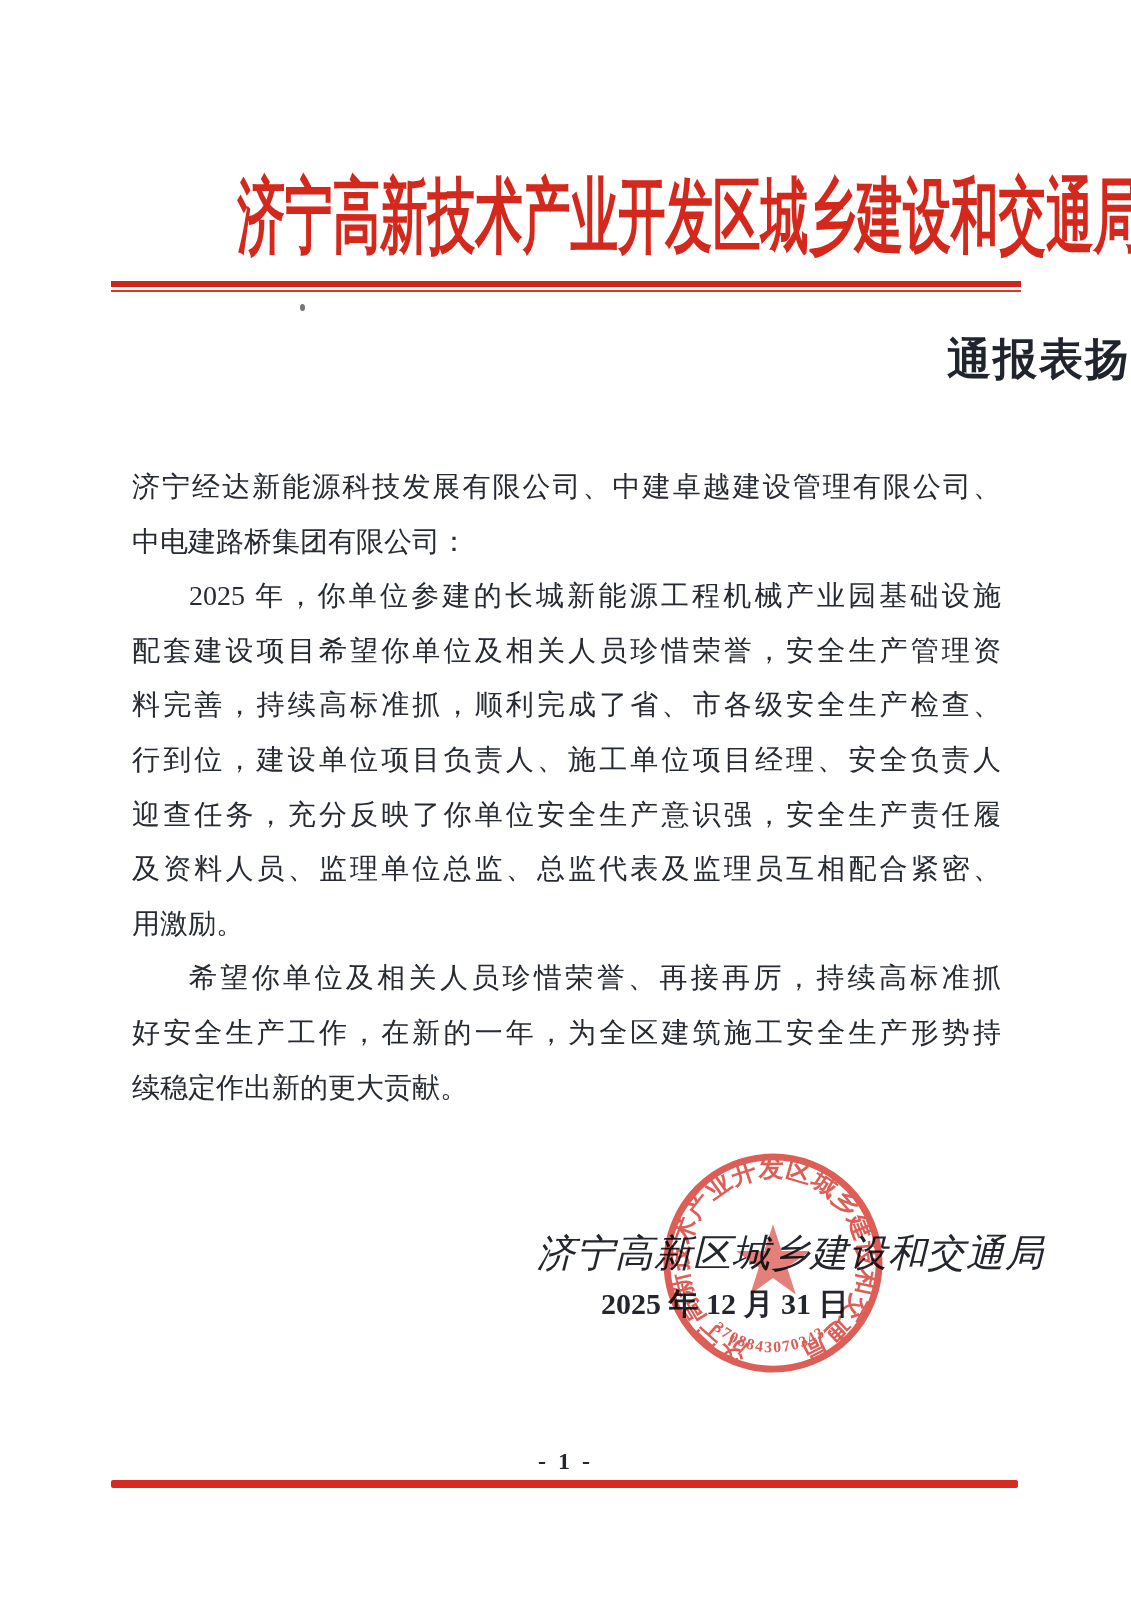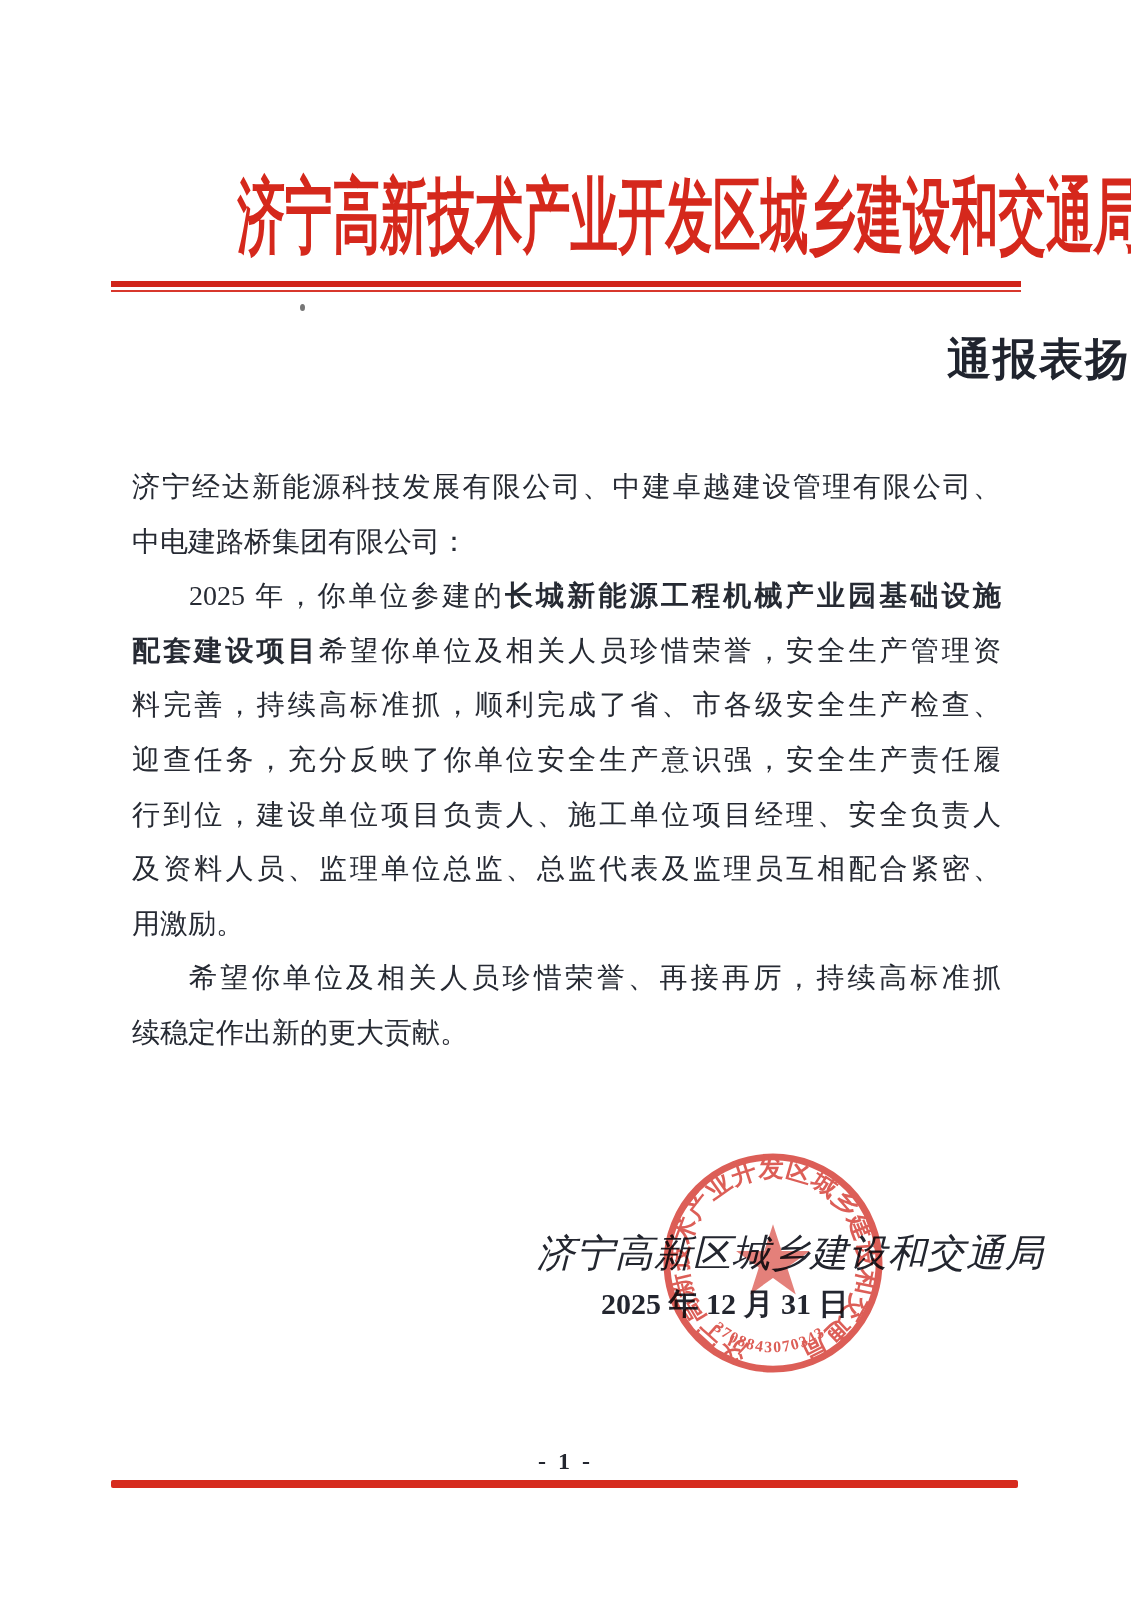--- a/index.html
+++ b/index.html
@@ -34,21 +34,21 @@
     position:absolute;left:132px;top:460px;width:869px;
     font-size:28px;color:#262a33;
   }
   .body-line{
     line-height:54.6px;height:54.6px;
     text-align:justify;text-align-last:justify;
     overflow:visible;
   }
   .body-line.flush{text-align-last:left;}
   .body-line.indent{padding-left:57px;}
-  .seg.bold{font-family:"Liberation Sans","DejaVu Sans",sans-serif;font-weight:700;margin-top:43px;}
+  .seg.bold{font-family:"Liberation Sans","DejaVu Sans",sans-serif;font-weight:400;margin-top:43px;}
   
   .sig-org{
     position:absolute;left:537px;top:1228px;
     font-size:38px;letter-spacing:1px;color:#23262f;white-space:nowrap;font-style:italic;
   }
   .sig-date{
     position:absolute;left:601px;top:1284px;
     font-size:30px;font-weight:bold;color:#23262f;white-space:nowrap;
   }
   
@@ -75,25 +75,26 @@
   <div class="speck"></div>
 
   <div class="doc-title">通报表扬</div>
 
   <div class="body-text">
       <div class="body-line"><span class="seg">济宁经达新能源科技发展有限公司、中建卓越建设管理有限公司、</span></div>
       <div class="body-line flush"><span class="seg">中电建路桥集团有限公司：</span></div>
       <div class="body-line indent"><span class="seg">2025 年，你单位参建的</span><span class="seg bold">长城新能源工程机械产业园基础设施</span></div>
       <div class="body-line"><span class="seg bold">配套建设项目</span><span class="seg">希望你单位及相关人员珍惜荣誉，安全生产管理资</span></div>
       <div class="body-line"><span class="seg">料完善，持续高标准抓，顺利完成了省、市各级安全生产检查、</span></div>
+      <div class="body-line"><span class="seg">行到位，建设单位项目负责人、施工单位项目经理、安全负责人</span></div>
       <div class="body-line"><span class="seg">迎查任务，充分反映了你单位安全生产意识强，安全生产责任履</span></div>
-      <div class="body-line"><span class="seg">行到位，建设单位项目负责人、施工单位项目经理、安全负责人</span></div>
       <div class="body-line"><span class="seg">及资料人员、监理单位总监、总监代表及监理员互相配合紧密、</span></div>
       <div class="body-line flush"><span class="seg">用激励。</span></div>
       <div class="body-line indent"><span class="seg">希望你单位及相关人员珍惜荣誉、再接再厉，持续高标准抓</span></div>
+      <div class="body-line"><span class="seg">好安全生产工作，在新的一年，为全区建筑施工安全生产形势持</span></div>
       <div class="body-line flush"><span class="seg">续稳定作出新的更大贡献。</span></div>
     </div>
 
   <div class="sig-org">济宁高新区城乡建设和交通局</div>
   <div class="sig-date">2025 年 12 月 31 日</div>
 
   <svg class="seal" viewBox="0 0 240 240">
     <defs>
       <path id="sealArcTop" d="M 98.8 199.2 A 82 82 0 1 1 141.2 199.2" fill="none"></path>
       <path id="sealArcBottom" d="M 59.9 180.1 A 85 85 0 0 0 180.1 180.1" fill="none"></path>

